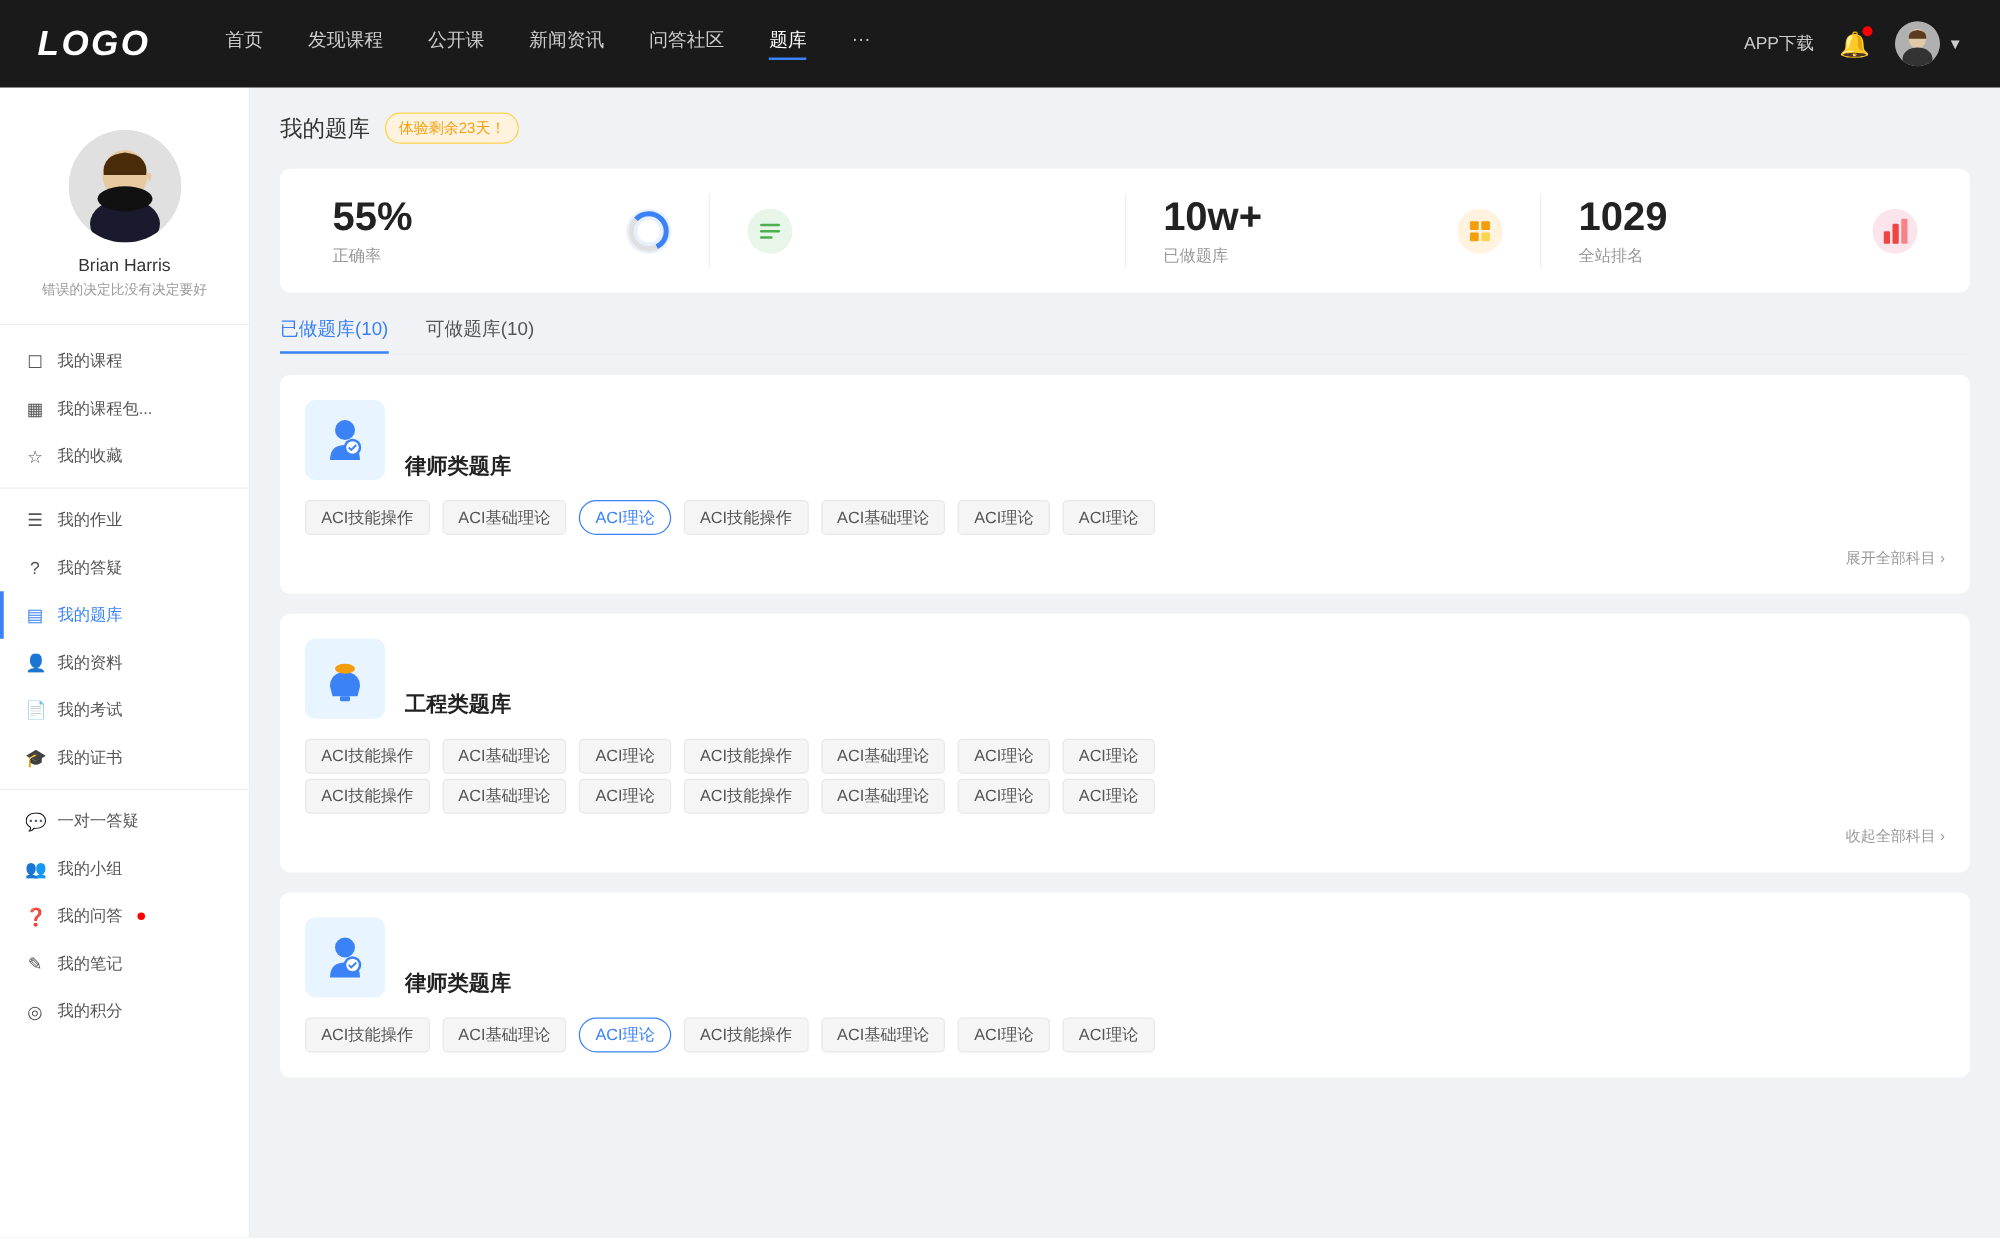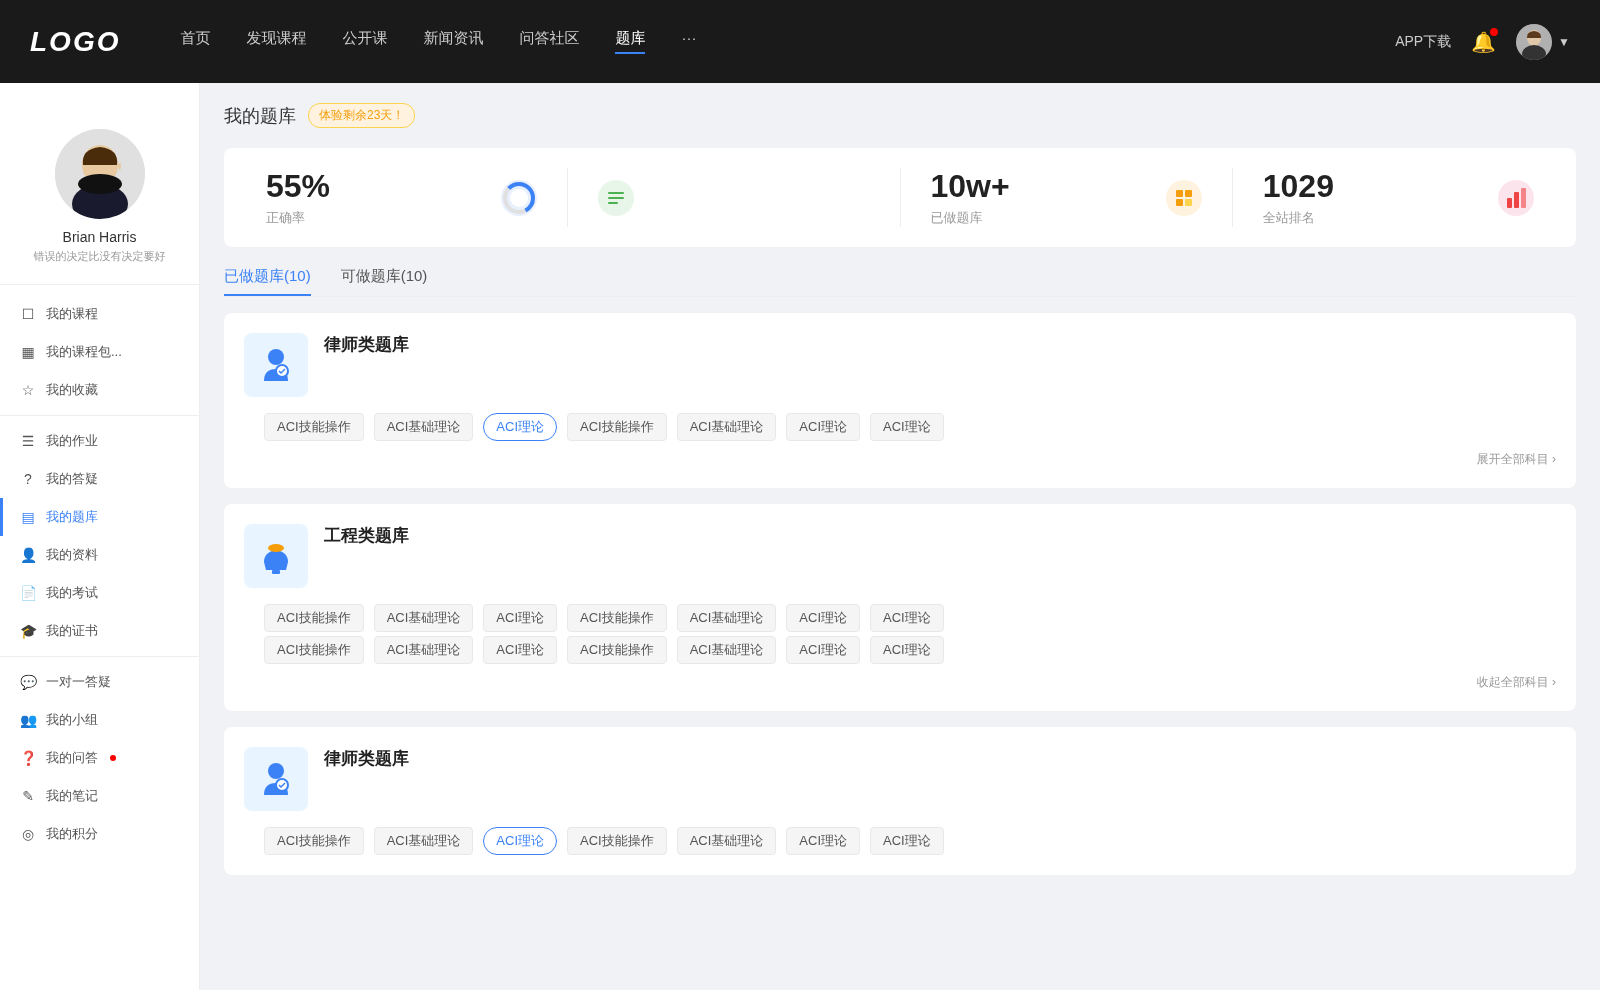--- a/index.html
+++ b/index.html
@@ -1,21 +1,21 @@
 <!DOCTYPE html>
 <html><head>
   <meta charset="utf-8">
   <style>
     * { box-sizing: border-box; margin: 0; padding: 0; }
     body { font-family: "PingFang SC", "Microsoft YaHei", sans-serif; background: #f0f2f5; min-height: 990px; }
 
     
     .topnav {
       background: #1a1a1a;
-      height: 83px;
+      height: 70px;
       display: flex;
       align-items: center;
       padding: 0 30px;
       position: relative;
     }
     .topnav-logo {
       color: white;
       font-size: 28px;
       font-weight: bold;
       letter-spacing: 2px;
@@ -87,21 +87,21 @@
     
     .layout {
       display: flex;
       min-height: 920px;
     }
 
     
     .sidebar {
       width: 200px;
       background: white;
-      padding: 36px 0;
+      padding: 24px 0;
       flex-shrink: 0;
       border-right: 1px solid #eee;
     }
     .sidebar-profile {
       display: flex;
       flex-direction: column;
       align-items: center;
       padding: 10px 20px 20px;
       border-bottom: 1px solid #eee;
       margin-bottom: 10px;
@@ -257,21 +257,21 @@
 
     
     .bank-card {
       background: white;
       border-radius: 8px;
       padding: 20px;
       margin-bottom: 16px;
     }
     .bank-card-header {
       display: flex;
-      align-items: flex-start;
+      align-items: flex-end;
       gap: 16px;
       margin-bottom: 16px;
     }
     .bank-icon {
       width: 64px;
       height: 64px;
       background: #e8f4ff;
       border-radius: 8px;
       display: flex;
       align-items: center;
@@ -280,21 +280,20 @@
     .bank-title {
       font-size: 17px;
       font-weight: 600;
       color: #222;
     }
     .tags-row {
       display: flex;
       flex-wrap: wrap;
       gap: 10px;
       margin-top: 8px;
-      margin-left: 20px;
     }
     .tag {
       padding: 4px 12px;
       border-radius: 4px;
       font-size: 13px;
       background: #f5f5f5;
       color: #555;
       cursor: pointer;
       border: 1px solid #e8e8e8;
     }

